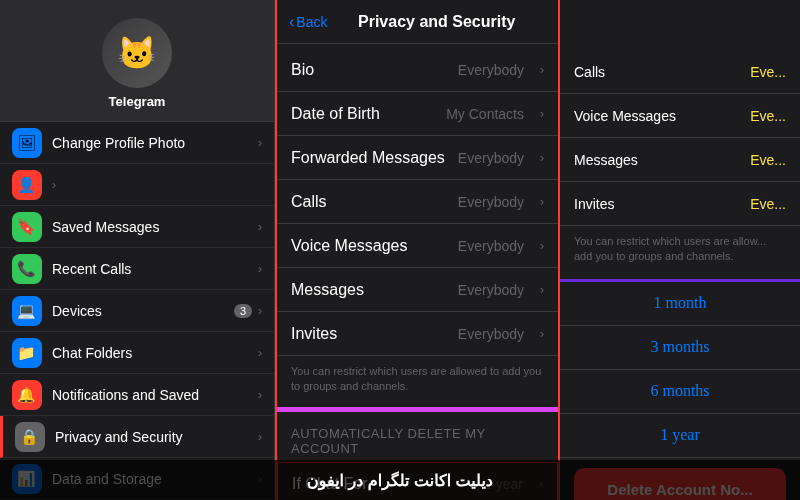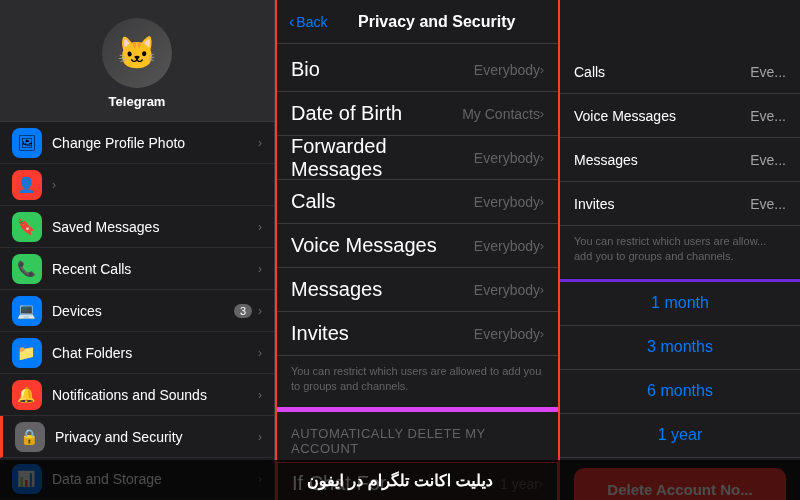--- a/index.html
+++ b/index.html
@@ -171,28 +171,28 @@
       display: flex;
       align-items: center;
       padding: 0 14px;
       height: 44px;
       border-bottom: 1px solid #3a3a3c;
       cursor: pointer;
     }
 
     .setting-label {
       color: #fff;
-      font-size: 20px;
+      font-size: 16px;
       flex: 1;
     }
 
     .setting-value {
       color: #636366;
       font-size: 14px;
-      margin-right: 0;
+      margin-right: 16px;
     }
 
     .setting-chevron {
       color: #636366;
       font-size: 12px;
     }
 
     .section-note {
       padding: 8px 14px 12px;
       color: #636366;
@@ -238,39 +238,40 @@
       border-bottom: 1px solid #3a3a3c;
     }
 
     .right-label {
       color: #fff;
       font-size: 14px;
       flex: 1;
     }
 
     .right-value {
-      color: #a3a3a3;
+      color: #fde047;
       font-size: 14px;
     }
 
     .right-note {
       padding: 8px 14px 14px;
       color: #636366;
       font-size: 11px;
       line-height: 1.4;
       border-bottom: 3px solid #6d28d9;
     }
 
     .duration-option {
       display: flex;
       align-items: center;
       justify-content: center;
       height: 44px;
       border-bottom: 1px solid #3a3a3c;
       cursor: pointer;
+      font-family: Liberation Serif, serif;
     }
 
     .duration-label {
       color: #007aff;
       font-size: 16px;
     }
 
     .delete-btn {
       margin: 10px 14px;
       background: #ff3b30;
@@ -345,21 +346,21 @@
         <span class="menu-badge">3</span>
         <span class="menu-chevron">›</span>
       </div>
       <div class="menu-item">
         <div class="menu-icon icon-blue">📁</div>
         <span class="menu-label">Chat Folders</span>
         <span class="menu-chevron">›</span>
       </div>
       <div class="menu-item">
         <div class="menu-icon icon-red">🔔</div>
-        <span class="menu-label">Notifications and Sounds</span>
+        <span class="menu-label">Notifications and Saved</span>
         <span class="menu-chevron">›</span>
       </div>
       <div class="menu-item active">
         <div class="menu-icon icon-gray">🔒</div>
         <span class="menu-label">Privacy and Security</span>
         <span class="menu-chevron">›</span>
       </div>
       <div class="menu-item">
         <div class="menu-icon icon-blue">📊</div>
         <span class="menu-label">Data and Storage</span>

